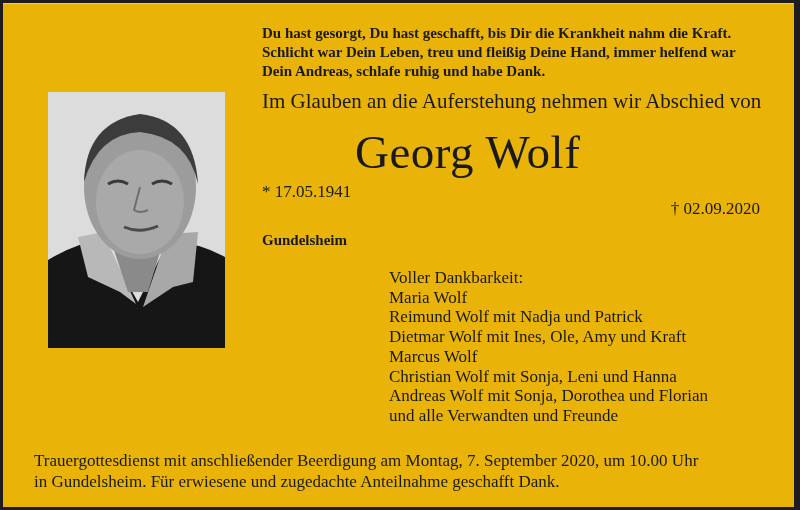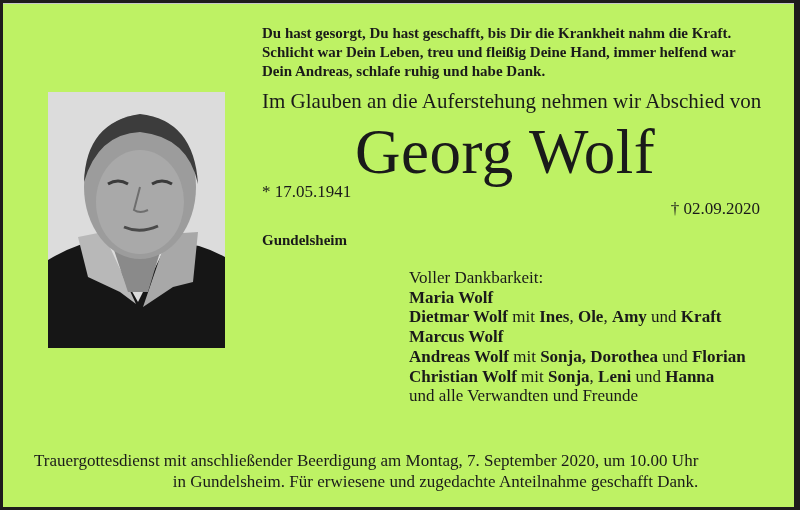--- a/index.html
+++ b/index.html
@@ -5,63 +5,63 @@
   html, body { margin: 0; padding: 0; }
   body {
     width: 800px; height: 510px; overflow: hidden;
     background: #1e1c1c;
     font-family: "Liberation Serif", "DejaVu Serif", serif;
     color: #1a1a1a;
   }
   .card {
     position: absolute; left: 3px; top: 3px;
     width: 791px; height: 503px;
-    background: #bef264;
+    background: #eab308;
     border-top: 1px solid #c8c8c8;
   }
   .quote {
     position: absolute; left: 259px; top: 20px;
     font-weight: bold; font-size: 15px; line-height: 19px;
     width: 520px;
   }
   .quote div { white-space: nowrap; }
   .intro {
     position: absolute; left: 259px; top: 85px;
     font-size: 21px; line-height: 24px; white-space: nowrap;
   }
   .name {
     position: absolute; left: 352px; top: 110px;
-    font-size: 63px; line-height: 76px; white-space: nowrap;
+    font-size: 47px; line-height: 76px; white-space: nowrap;
     letter-spacing: 0.5px;
   }
   .born {
     position: absolute; left: 259px; top: 177px;
     font-size: 17px; line-height: 22px;
   }
   .died {
     position: absolute; right: 34px; top: 194px;
     font-size: 17px; line-height: 22px;
   }
   .place {
     position: absolute; left: 259px; top: 226px;
     font-size: 15px; font-weight: bold; line-height: 20px; text-align: right;
   }
   .photo {
     position: absolute; left: 45px; top: 88px;
     width: 177px; height: 256px;
     background: #dcdcdc; overflow: hidden;
   }
   .mourners {
-    position: absolute; left: 406px; top: 264px;
+    position: absolute; left: 386px; top: 264px;
     font-size: 17px; line-height: 19.7px; white-space: nowrap;
   }
-  .mourners b { font-weight: bold; text-align: center; }
+  .mourners b { font-weight: normal; text-align: center; }
   .footer {
     position: absolute; left: 31px; top: 446px;
-    font-size: 17px; line-height: 21px; white-space: nowrap; text-align: right;
+    font-size: 17px; line-height: 21px; white-space: nowrap;
   }
 </style>
 </head>
 <body>
 
 <div class="card">
 
   <div class="quote">
     <div>Du hast gesorgt, Du hast geschafft, bis Dir die Krankheit nahm die Kraft.</div>
     <div>Schlicht war Dein Leben, treu und fleißig Deine Hand, immer helfend war</div>
@@ -100,24 +100,25 @@
 
   <div class="born">* 17.05.1941</div>
   <div class="died">† 02.09.2020</div>
 
   <div class="place">Gundelsheim</div>
 
   <div class="mourners">
     <div>Voller Dankbarkeit:</div>
     <div class="mlines">
         <div><b>Maria Wolf</b></div>
+        <div><b>Reimund Wolf</b><span> mit </span><b>Nadja</b><span> und </span><b>Patrick</b></div>
         <div><b>Dietmar Wolf</b><span> mit </span><b>Ines</b><span>, </span><b>Ole</b><span>, </span><b>Amy</b><span> und </span><b>Kraft</b></div>
         <div><b>Marcus Wolf</b></div>
+        <div><b>Christian Wolf</b><span> mit </span><b>Sonja</b><span>, </span><b>Leni</b><span> und </span><b>Hanna</b></div>
         <div><b>Andreas Wolf</b><span> mit </span><b>Sonja,</b><span> </span><b>Dorothea</b><span> und </span><b>Florian</b></div>
-        <div><b>Christian Wolf</b><span> mit </span><b>Sonja</b><span>, </span><b>Leni</b><span> und </span><b>Hanna</b></div>
       </div>
     <div>und alle Verwandten und Freunde</div>
   </div>
 
   <div class="footer">
     <div>Trauergottesdienst mit anschließender Beerdigung am Montag, 7. September 2020, um 10.00 Uhr</div>
     <div>in Gundelsheim. Für erwiesene und zugedachte Anteilnahme geschafft Dank.</div>
   </div>
 
 </div>

